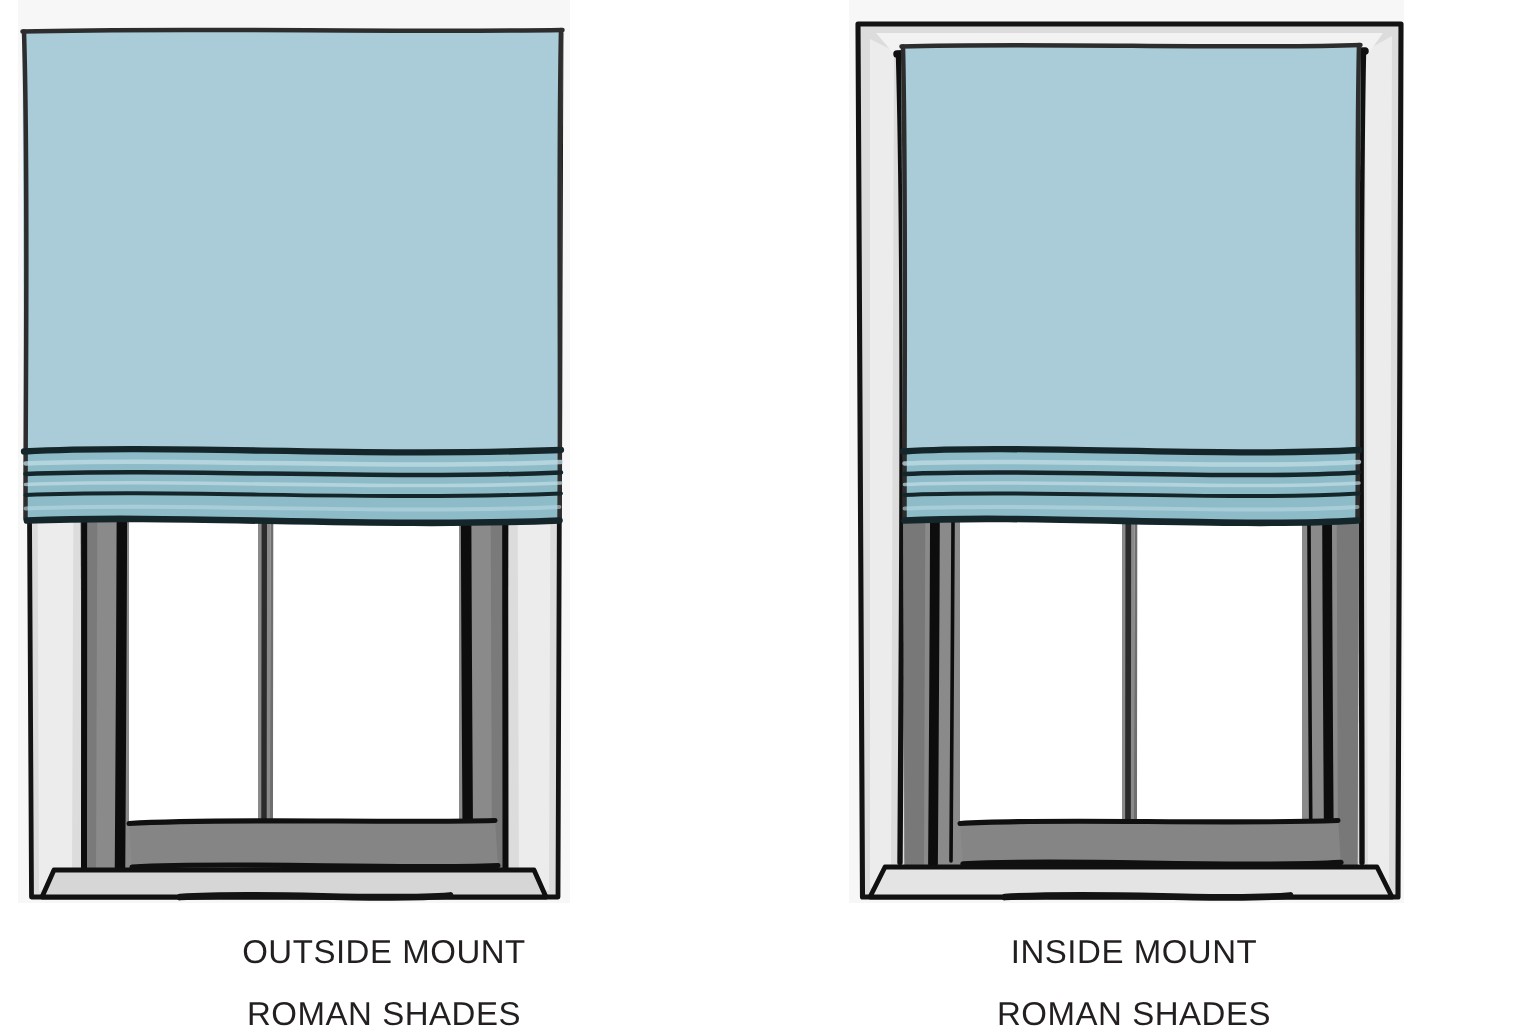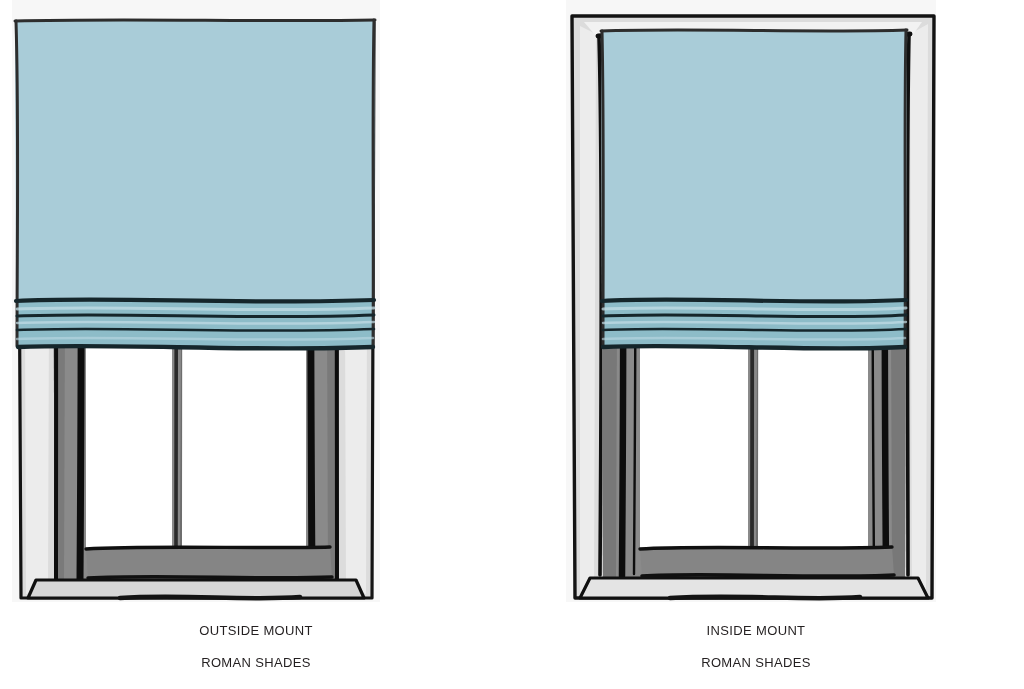--- a/index.html
+++ b/index.html
@@ -42,21 +42,21 @@
     height: 612px;
   }
 
   .caption {
     position: absolute;
     left: 0;
     top: 612px;
     width: 512px;
     text-align: center;
     color: #231f20;
-    font-size: 13px;
+    font-size: 22px;
     letter-spacing: 0.35px;
     line-height: 1;
   }
   .caption .cap-line1 { display: block; padding-top: 12px; }
   .caption .cap-line2 { display: block; padding-top: 19px; }
 </style>
 </head>
 <body>
 
 <div class="board">

